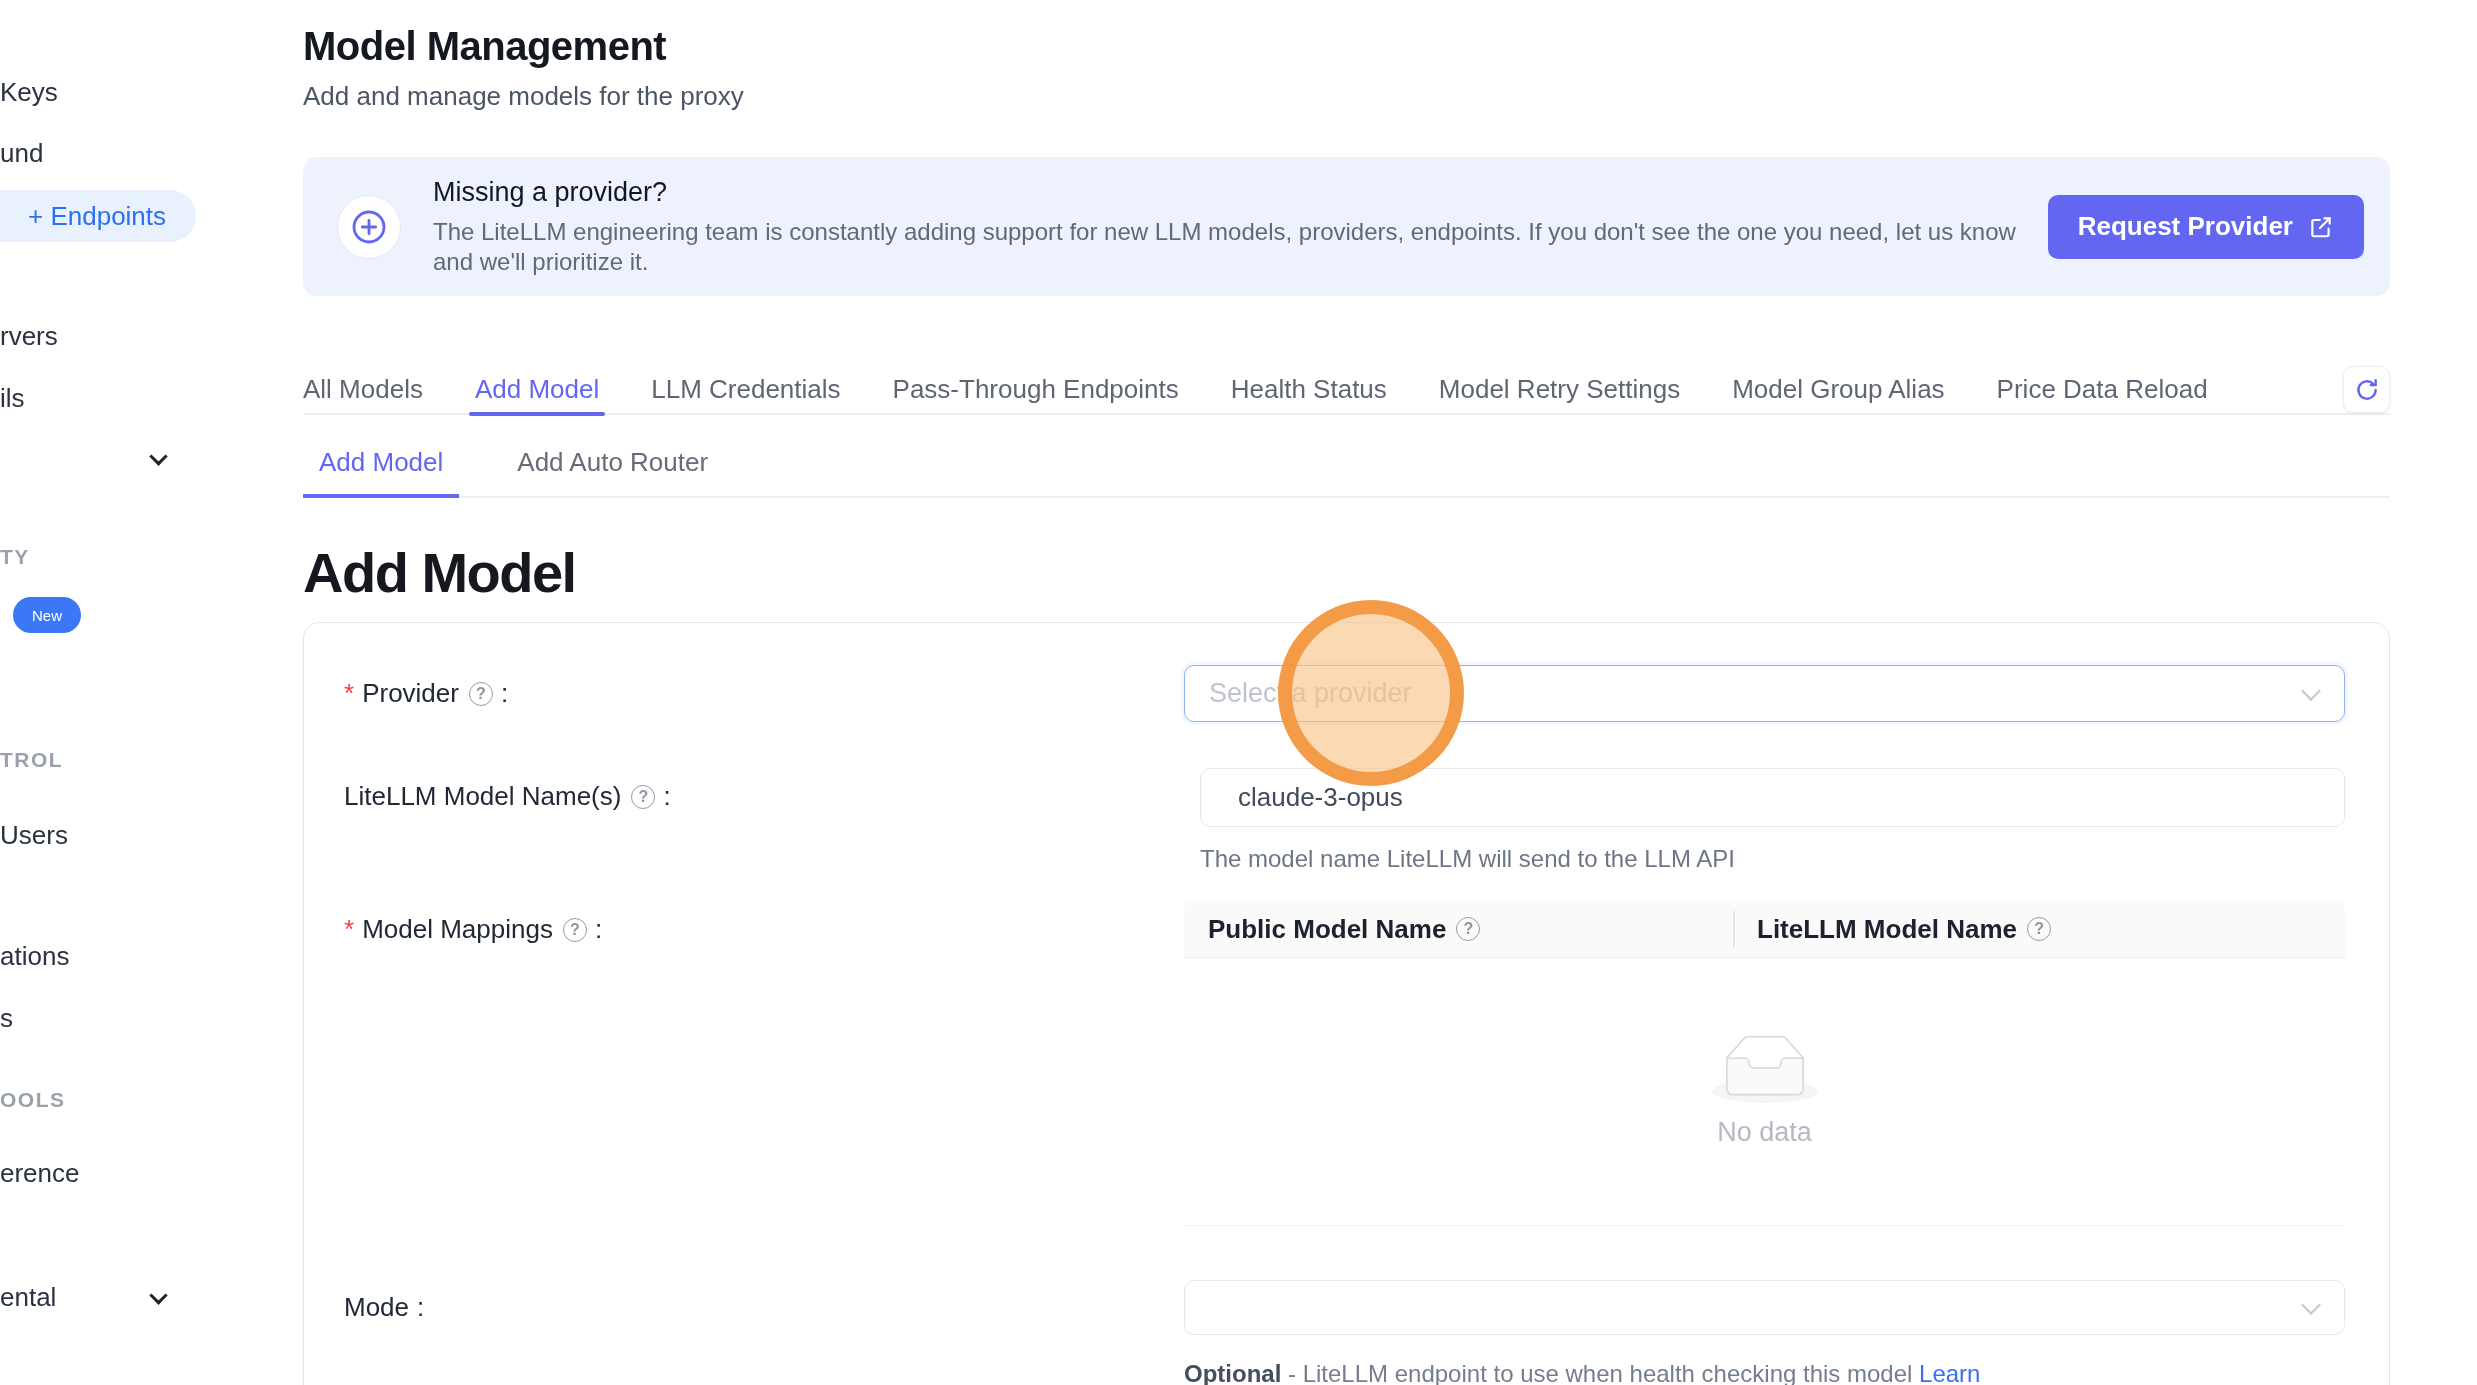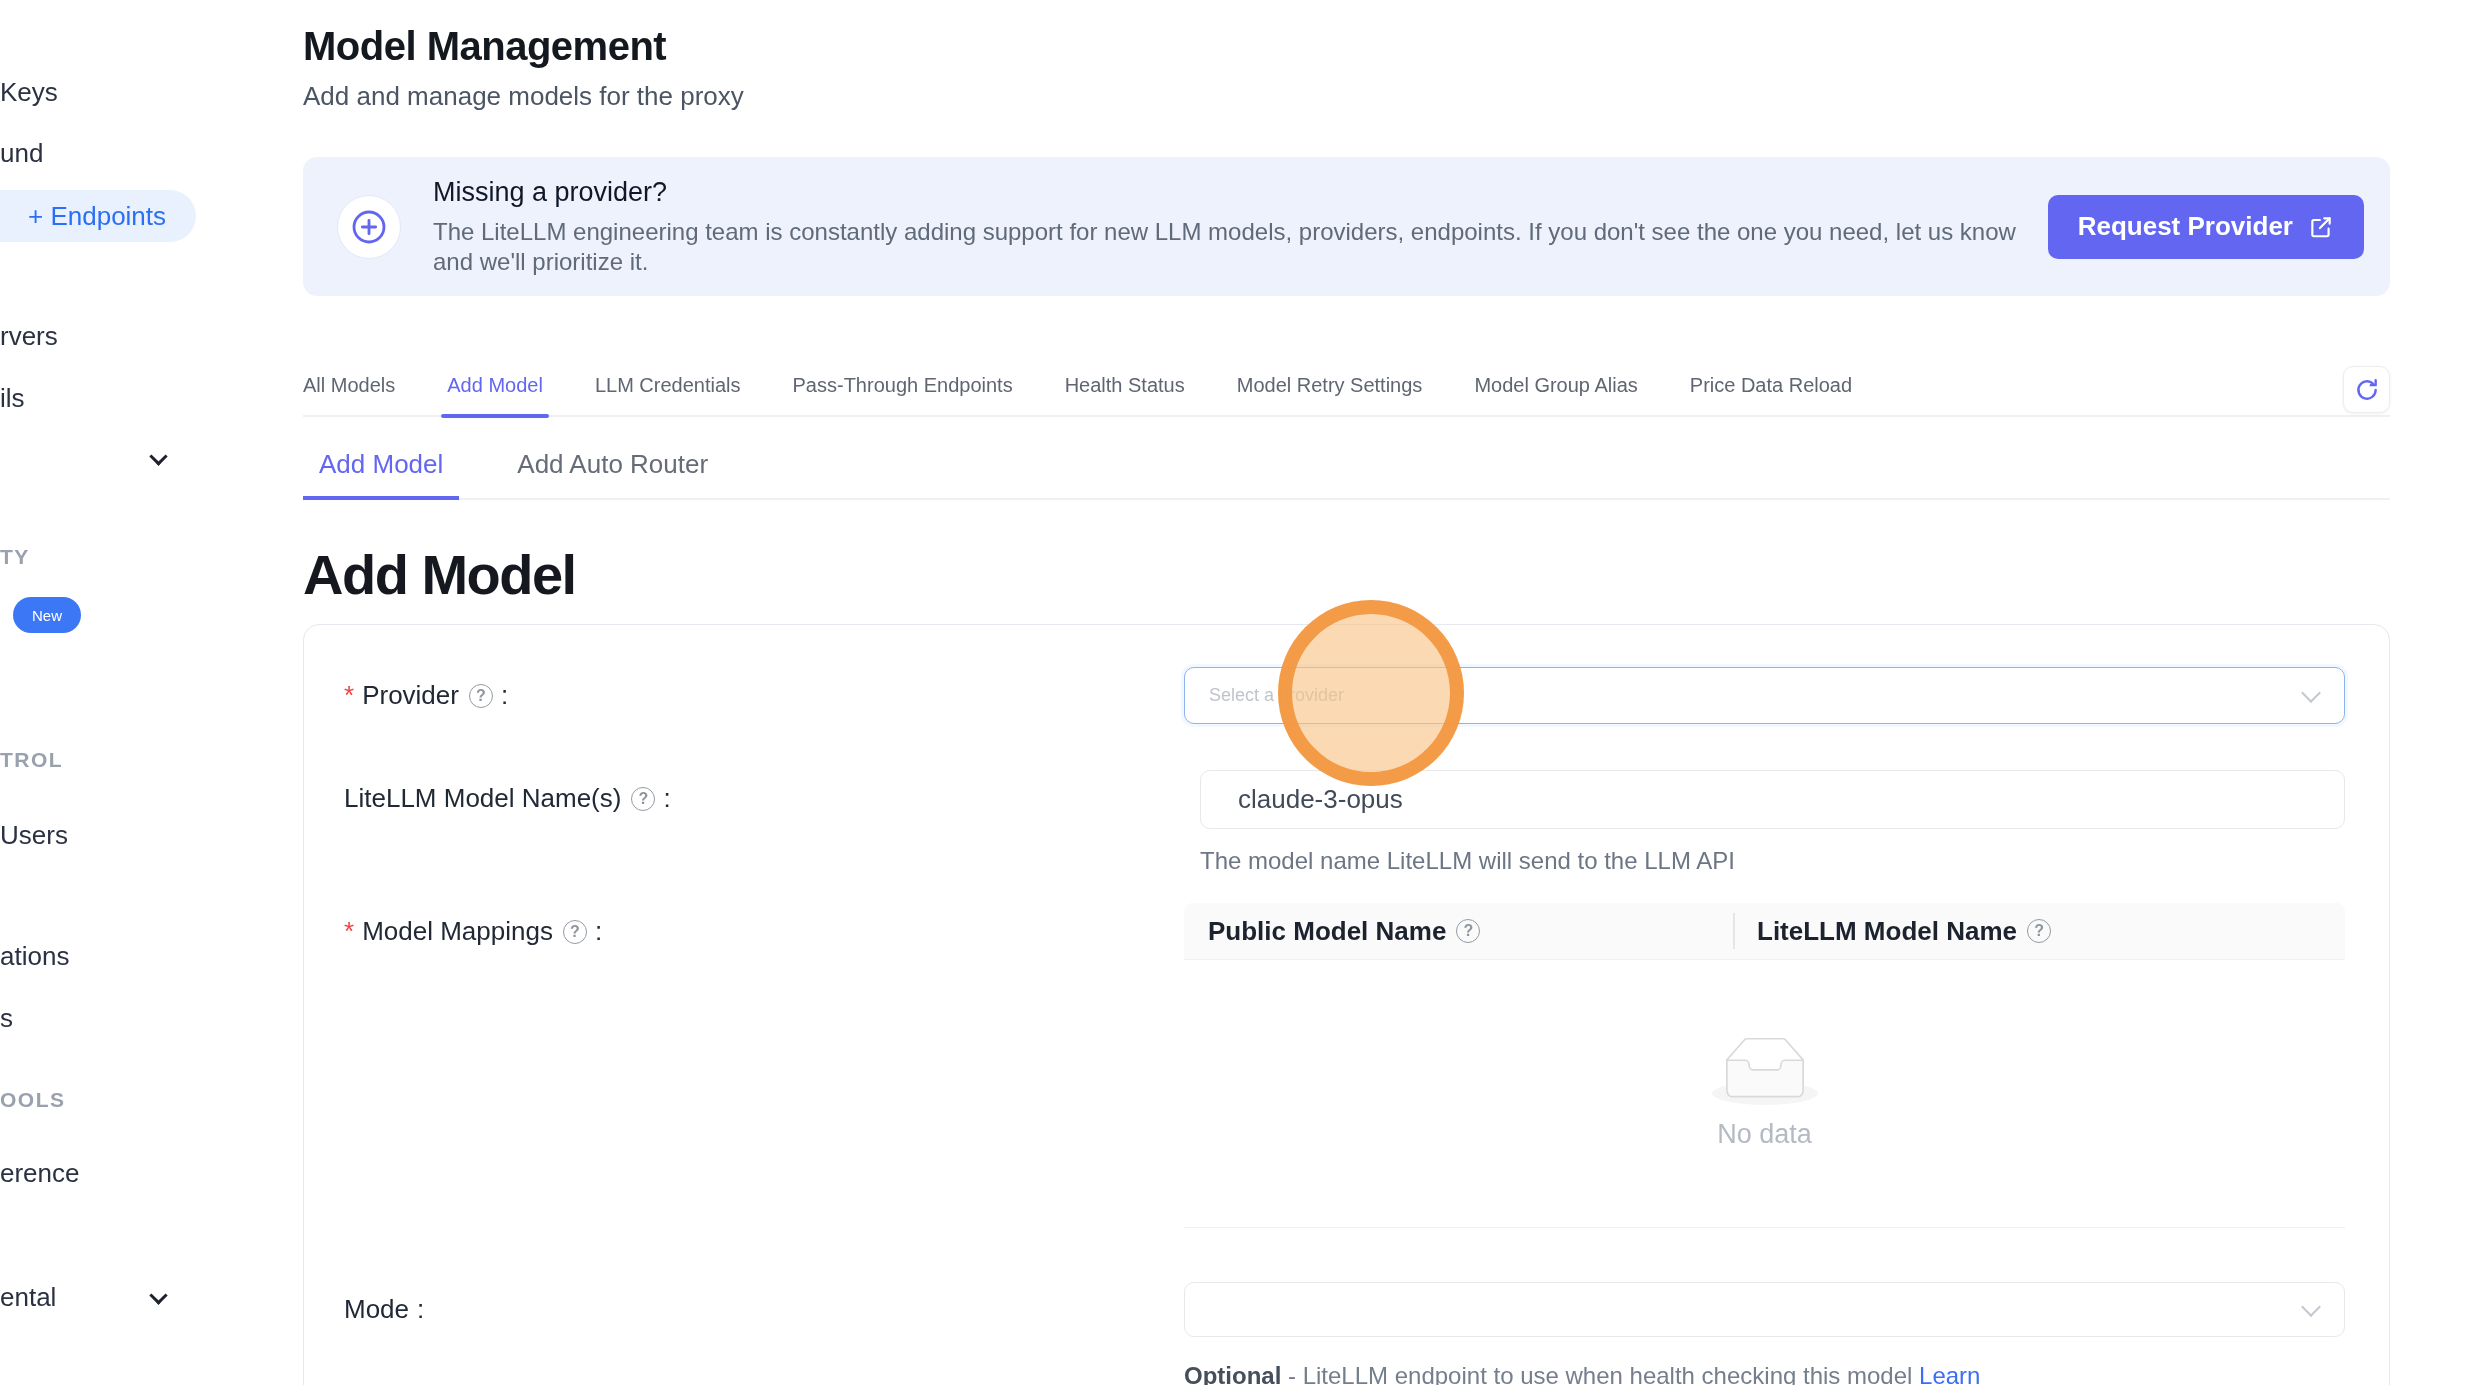--- a/index.html
+++ b/index.html
@@ -33,21 +33,21 @@
                  display:flex; align-items:center; justify-content:center; flex:0 0 auto; }
   .banner-text { margin-left:32px; }
   .banner-title { font-size:27px; font-weight:400; color:#101828; }
   .banner-body { margin-top:9px; font-size:24px; line-height:30px; color:#606a79; max-width:1600px; }
   .req-btn { margin-left:auto; height:64px; background:#6366f1; border:none; color:#fff; font-family:inherit;
              font-size:26px; font-weight:600; border-radius:10px; padding:0 30px; display:flex;
              align-items:center; gap:15px; cursor:pointer; }
 
   
   .tabs { margin-top:78px; display:flex; align-items:flex-start; gap:52px; border-bottom:2px solid #f0f0f2; position:relative; }
-  .tab { font-size:20px; color:#5f6672; padding-bottom:18px; position:relative; cursor:pointer; white-space:nowrap; }
+  .tab { font-size:26px; color:#5f6672; padding-bottom:8px; position:relative; cursor:pointer; white-space:nowrap; }
   .tab.active { color:#6366f1; }
   .tab.active::after { content:""; position:absolute; left:-6px; right:-6px; bottom:-3px; height:4px; background:#6366f1; border-radius:2px; }
   .refresh-btn { margin-left:auto; width:47px; height:47px; background:#fff; border:1px solid #ececf1; border-radius:10px;
                  box-shadow:0 1px 3px rgba(16,24,40,.06); display:flex; align-items:center; justify-content:center;
                  cursor:pointer; margin-top:-8px; }
 
   
   .subtabs { display:flex; border-bottom:2px solid #f0f0f2; }
   .subtab { font-size:26px; color:#666d78; padding:32px 16px 18px; position:relative; cursor:pointer; }
   .subtab + .subtab { margin-left:42px;text-align:center; }
@@ -61,21 +61,21 @@
   .frow { display:grid; grid-template-columns:840px 1fr; }
   .flabel { display:flex; align-items:center; height:57px; font-size:26px; color:#222936; }
   .req { color:#ef4444; margin-right:8px; font-size:26px; }
   .help { display:inline-flex; align-items:center; justify-content:center; width:24px; height:24px; margin:0 8px 0 10px;
           border:1.5px solid #949aa3; border-radius:50%; color:#8f959e; font-size:16px; font-weight:700; }
   .colon { color:#222936; }
 
   .select { height:57px; border:1.5px solid #8cb3ef; border-radius:10px; background:#fff; display:flex; align-items:center;
             padding:0 24px; position:relative; box-shadow:0 0 0 3px rgba(64,150,255,.07); cursor:pointer; }
   .select.plain { border-color:#e6e8ec; box-shadow:none; height:55px; }
-  .placeholder { font-size:18px; color:#bfc4cc; }
+  .placeholder { font-size:27px; color:#bfc4cc; }
   .sel-arrow { position:absolute; right:26px; top:50%; margin-top:-10px; border:solid #c3c8cf; border-width:0 2.5px 2.5px 0;
                padding:6px; transform:rotate(45deg); }
 
   .tinput { height:59px; border:1.5px solid #e6e8ec; border-radius:10px; display:flex; align-items:center; padding:0 37px;
             font-size:26px; color:#414a59; }
   .fhelp { margin-top:18px; font-size:24px; color:#6d7684; }
 
   .row2 { margin-top:46px;gap:16px; }
   .row3 { margin-top:28px; }
   .row4 { margin-top:54px; align-items:start; }

